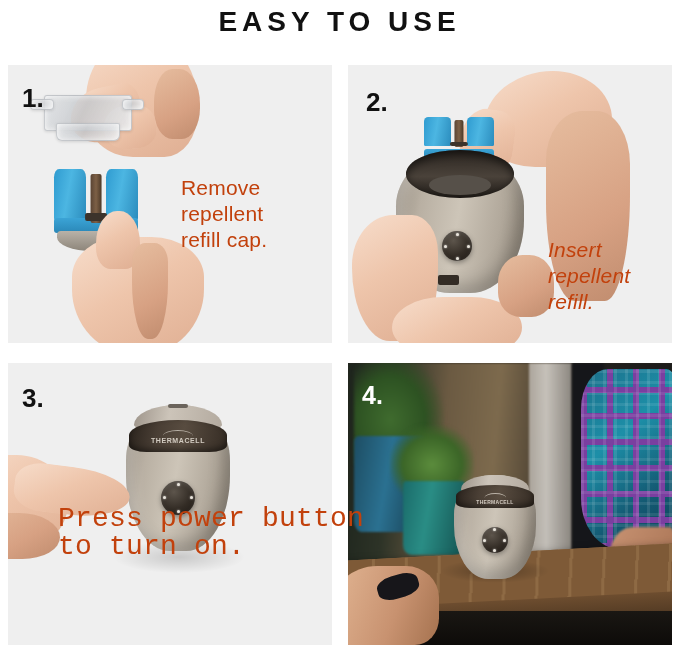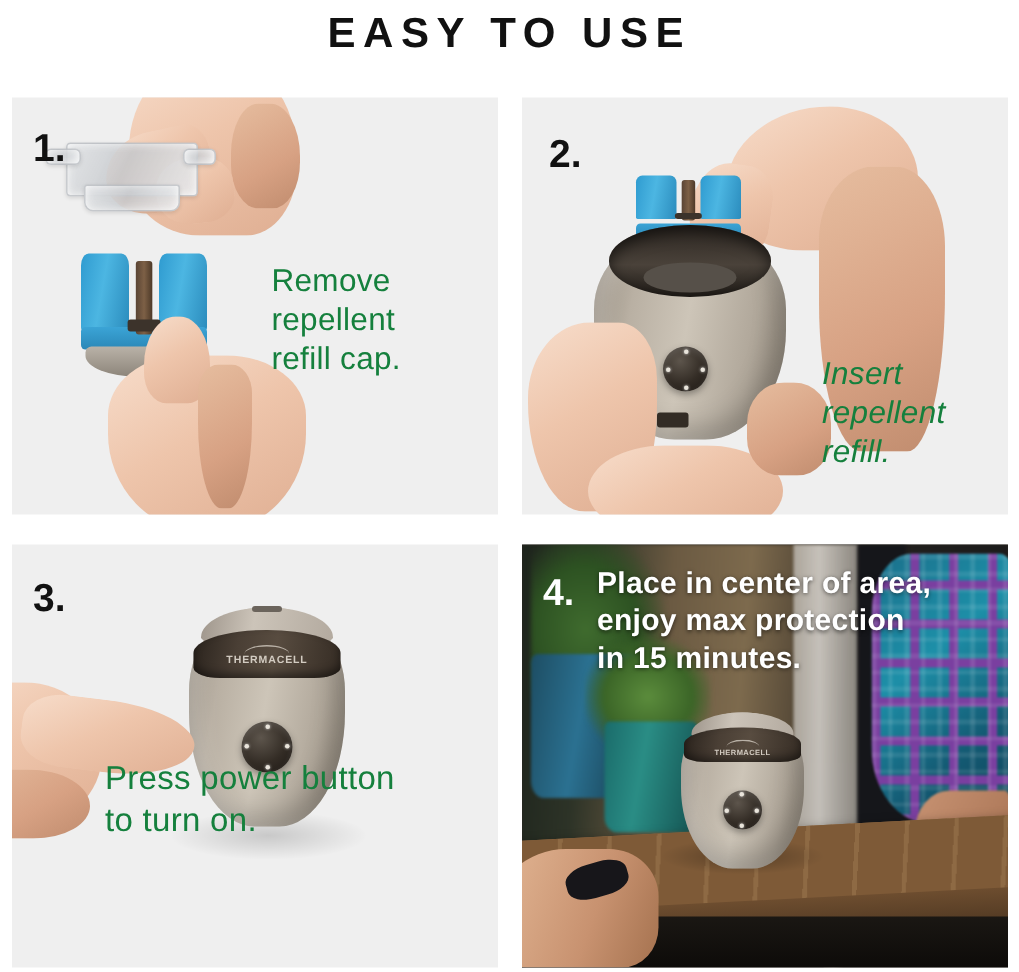--- a/index.html
+++ b/index.html
@@ -51,29 +51,29 @@
   }
   #panel-1 .step-num { left: 14px; top: 18px; }
   #panel-2 .step-num { left: 18px; top: 22px; }
   #panel-3 .step-num { left: 14px; top: 20px; }
   #panel-4 .step-num { left: 14px; top: 18px; color:#ffffff; font-size:25px; }
 
   .caption {
     position: absolute;
     font-size: 21px;
     line-height: 26px;
-    color: #15803d;
+    color: #c2410c;
     font-weight: normal;
     letter-spacing: 0.2px;
     white-space: pre-line;
     z-index: 25;
   }
   #cap-1 { left: 173px; top: 110px; }
   #cap-2 { left: 200px; top: 172px; font-style: italic; }
-  #cap-3 { left: 70px; top: 505px; font-size: 22px; line-height: 28px; }
+  #cap-3 { left: 58px; top: 505px; font-size: 28px; line-height: 28px; font-family: Liberation Mono, monospace; }
   #cap-4 {
     left: 50px; top: 14px;
     color:#ffffff; font-weight:bold; font-size:20px; line-height:25px;
     text-shadow: 0 1px 3px rgba(0,0,0,.55);
   }
 
   
   
   
 
@@ -444,16 +444,13 @@
       <div class="dev-btn" style="left:34%; top:50%; width:26px; height:26px;">
         <i class="n"></i>
         <i class="s"></i>
         <i class="e"></i>
         <i class="w"></i>
       </div>
     </div>
   </div>
 
   <div class="step-num">4.</div>
-  <div class="caption" id="cap-4">Place in center of area,
-enjoy max protection
-in 15 minutes.</div>
 </div>
 
 </body></html>

